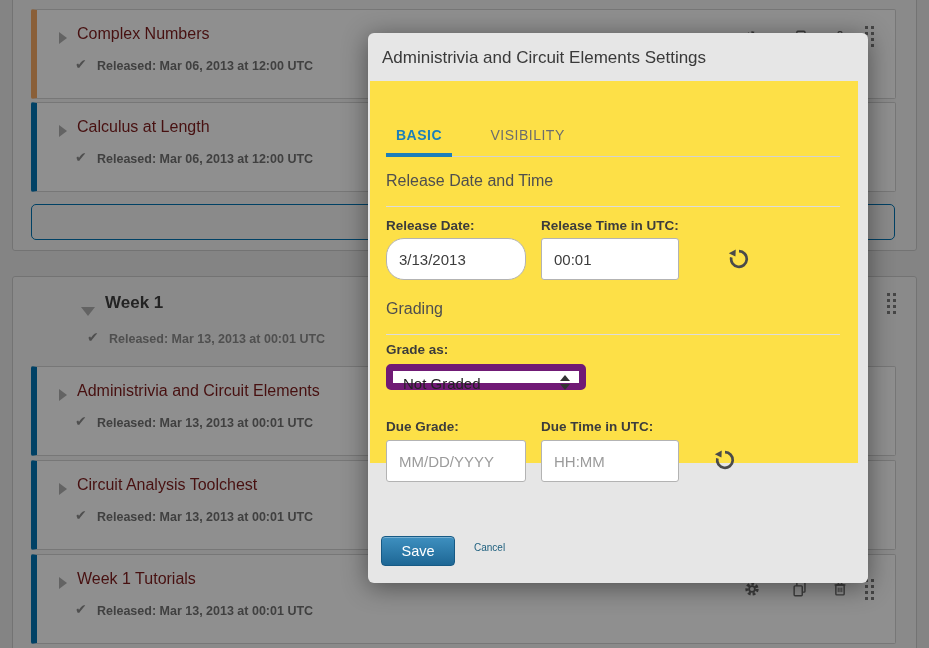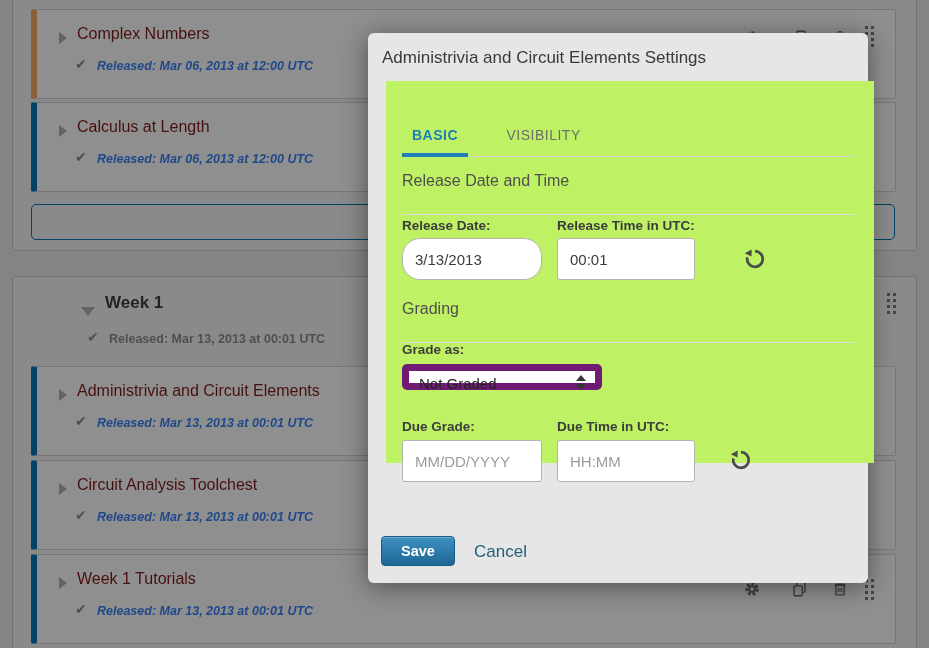--- a/index.html
+++ b/index.html
@@ -11,21 +11,21 @@
                 border:1px solid #cdcdcd;border-radius:3px;box-sizing:border-box;}
   #sectionA{top:-30px;height:281px;}
   #sectionB{top:276px;height:392px;}
   .subcard{position:absolute;left:18px;width:865px;height:90px;background:#ffffff;
            border:1px solid #d5d5d5;border-left:6px solid #0075b4;border-radius:2px;box-sizing:border-box;}
   .subcard.orange{border-left-color:#f6aa64;}
   .caret-right{position:absolute;left:22px;top:22px;width:0;height:0;
                border-left:8px solid #b0b0b0;border-top:6px solid transparent;border-bottom:6px solid transparent;}
   .sub-title{position:absolute;left:40px;top:15px;font-size:16px;color:#7f1d1d;white-space:nowrap;}
   .check{position:absolute;left:38px;top:46px;color:#8d8d8d;font-size:14px;font-weight:bold;}
-  .released{position:absolute;left:60px;top:49px;font-size:12.5px;font-weight:bold;color:#3b82f6;white-space:nowrap;font-style:italic;}
+  .released{position:absolute;left:60px;top:49px;font-size:12.5px;font-weight:bold;color:#737373;white-space:nowrap;}
   .sec-caret{position:absolute;left:68px;top:30px;width:0;height:0;
              border-top:9px solid #b0b0b0;border-left:7px solid transparent;border-right:7px solid transparent;}
   .sec-title{position:absolute;left:92px;top:16px;font-size:17px;font-weight:bold;color:#3f3f3f;}
   .sec-check{position:absolute;left:74px;top:52px;color:#8d8d8d;font-size:14px;font-weight:bold;}
   .sec-released{position:absolute;left:96px;top:55px;font-size:12.5px;font-weight:bold;color:#8d8d8d;}
   .new-sub-btn{position:absolute;left:18px;top:233px;width:864px;height:36px;background:transparent;
                border:1px solid #0075b4;border-radius:5px;box-sizing:border-box;cursor:pointer;}
   .icon-btn{position:absolute;width:20px;height:20px;padding:0;border:0;background:transparent;
             color:#6e6e6e;cursor:pointer;}
   .icon-btn svg{width:18px;height:18px;display:block;}
@@ -35,50 +35,50 @@
                      0 12px 0 #7d7d7d,6px 12px 0 #7d7d7d,0 18px 0 #7d7d7d,6px 18px 0 #7d7d7d;}
   
   .ic-gear{left:706px;} .ic-copy{left:754px;} .ic-trash{left:794px;}
   
   .dim{position:absolute;inset:0;background:rgba(0,0,0,0.44);}
   
   .modal{position:absolute;left:368px;top:33px;width:500px;height:550px;background:#e6e6e6;
          border-radius:6px;box-shadow:0 4px 26px rgba(0,0,0,0.45);}
   .modal-header{height:43px;line-height:50px;padding:0 14px;font-size:17px;color:#3a3a3a;
                 white-space:nowrap;overflow:hidden;}
-  .modal-body{position:absolute;top:48px;left:18px;width:488px;height:382px;background:#bef264;box-sizing:border-box;}
+  .modal-body{position:absolute;top:48px;left:2px;width:488px;height:382px;background:#fde047;box-sizing:border-box;}
   .tabs{position:absolute;left:16px;right:18px;top:45px;border-bottom:1px solid #d2d2d2;}
   .tab{display:inline-block;padding:0 10px 10px 10px;font-size:14px;letter-spacing:0.5px;
        color:#6d6d6d;cursor:pointer;}
   .tab.active{color:#1c7fba;font-weight:bold;border-bottom:4px solid #1c7fba;margin-bottom:-1px;}
   .tab+.tab{margin-left:24px;}
   .group-heading{position:absolute;left:16px;right:18px;font-size:16px;color:#4f4f4f;
-                 border-bottom:1px solid #dcdcdc;padding-bottom:24px;}
+                 border-bottom:1px solid #dcdcdc;padding-bottom:16px;}
   #release-heading{top:91px;} #grading-heading{top:219px;}
   .field-label{position:absolute;font-size:13.5px;font-weight:bold;color:#3c3c3c;white-space:nowrap;}
   .text-input{position:absolute;height:42px;border:1px solid #b3b3b3;border-radius:3px;background:#fff;
               padding:0 12px;font-size:15px;color:#3c3c3c;box-sizing:border-box;
               font-family:"Liberation Sans","DejaVu Sans",sans-serif;}
   .text-input::placeholder{color:#9b9b9b;opacity:1;}
   .reset-btn{position:absolute;width:24px;height:24px;border:0;background:transparent;padding:0;cursor:pointer;}
   .reset-btn svg{width:22px;height:22px;display:block;}
   .select-mock{position:absolute;left:16px;top:283px;width:200px;height:26px;line-height:26px;
                background:#fff;border:7px solid #701a75;border-radius:5px;box-sizing:border-box;
                font-size:15px;color:#222;padding:0 10px;cursor:pointer;}
   .select-arrows{position:absolute;right:9px;top:4px;}
   .select-arrows b{display:block;width:0;height:0;border-left:5px solid transparent;border-right:5px solid transparent;}
   .select-arrows b.up{border-bottom:6px solid #333;margin-bottom:3px;}
   .select-arrows b.down{border-top:6px solid #333;}
   .modal-footer{position:absolute;left:0;top:489px;width:100%;height:61px;}
   .save-btn{position:absolute;left:13px;top:14px;width:74px;height:30px;
             background:linear-gradient(to bottom,#3e90c0,#1e6795);border:1px solid #175a85;border-radius:4px;
             box-shadow:inset 0 1px 0 rgba(255,255,255,0.3);
-            color:#fff;font-size:14.5px;font-weight:bold;cursor:pointer;
+            color:#fff;font-size:14.5px;font-weight:normal;cursor:pointer;
             font-family:"Liberation Sans","DejaVu Sans",sans-serif;}
-  .cancel-link{position:absolute;left:106px;top:20px;font-size:17px;color:#1f607f;cursor:pointer;text-decoration:none;}
+  .cancel-link{position:absolute;left:106px;top:20px;font-size:10px;color:#1f607f;cursor:pointer;text-decoration:none;}
 </style>
 </head>
 <body>
 
 <svg width="0" height="0" style="position:absolute">
   <defs>
     <g id="def-gear">
       <circle cx="10" cy="10" r="5.6" fill="none" stroke="currentColor" stroke-width="3.6" stroke-dasharray="2.9 2.1"></circle>
       <circle cx="10" cy="10" r="3.2" fill="none" stroke="currentColor" stroke-width="2"></circle>
     </g>

